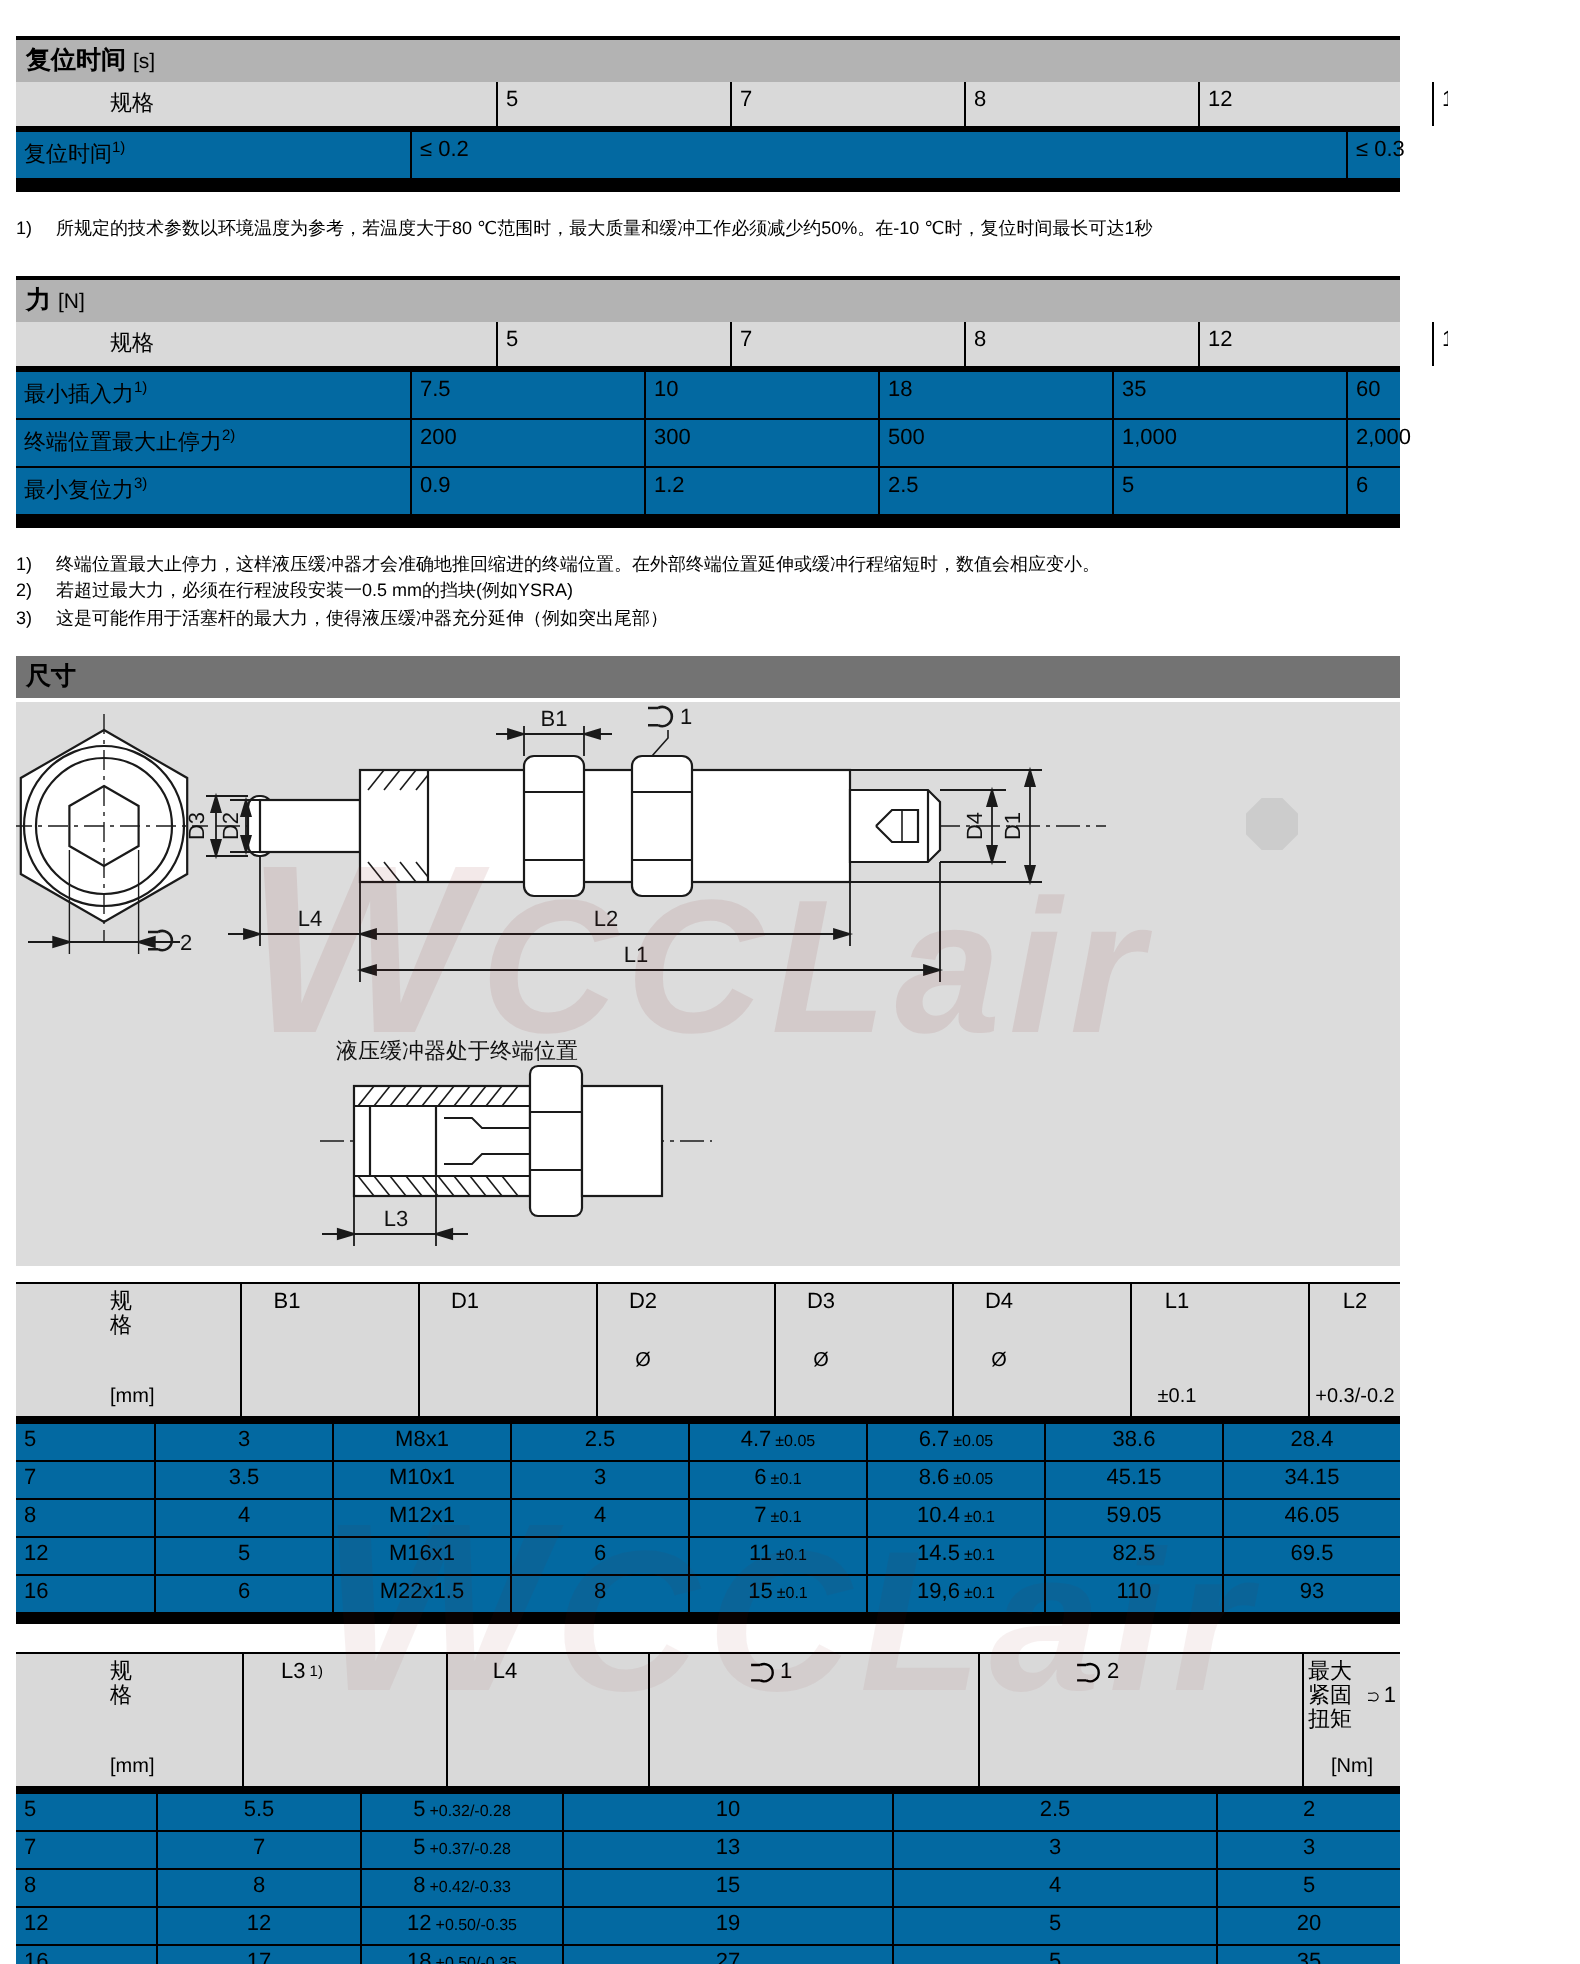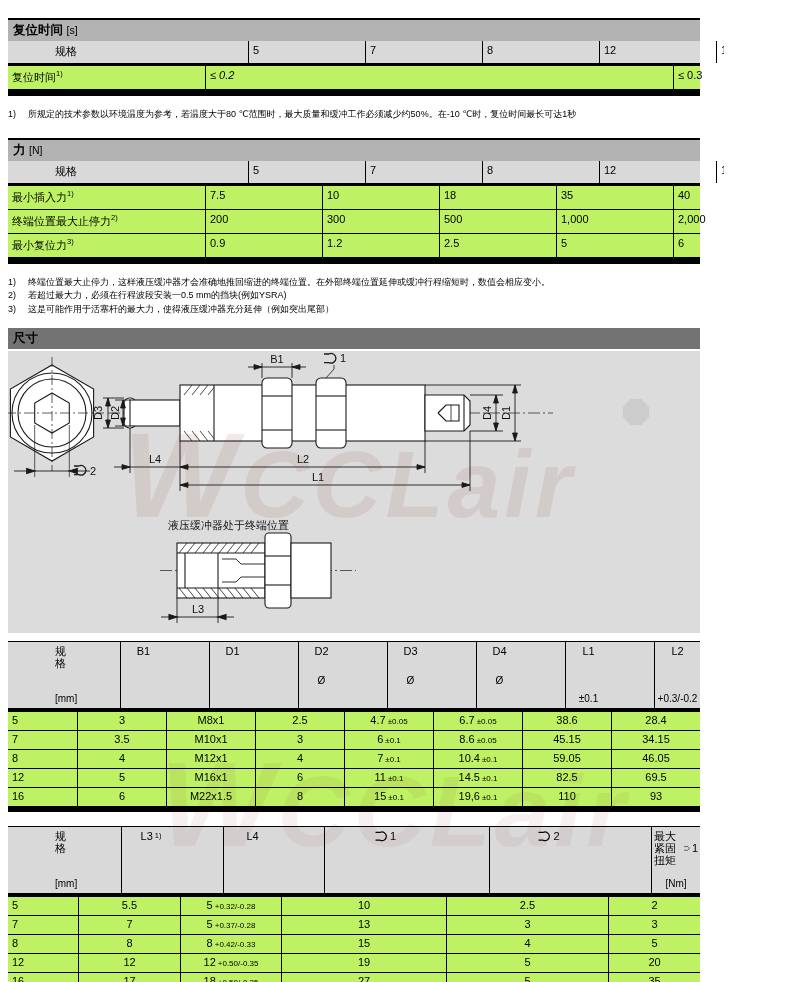--- a/index.html
+++ b/index.html
@@ -11,21 +11,21 @@
   .band{background:#b3b3b3;height:21px;line-height:21px;padding:0 5px;font-size:12.5px;font-weight:bold;}
   .band .unit{font-weight:normal;font-size:10.5px;}
   .secband{background:#737373;height:21px;line-height:21px;padding:0 5px;font-size:12.5px;font-weight:bold;margin-top:12px;}
   .thead{background:#d9d9d9;}
   .thead .hcell{font-size:11px;padding:3px 4px 2px 4px;border-left:1px solid #000;height:22px;box-sizing:border-box;margin-left:43px;}
   .thead .hcell.first{border-left:none;}
   .sep{height:3px;background:#000;}
   .sep4{height:4px;background:#000;}
   .bbar{height:7px;background:#000;}
   .bbar6{height:6px;background:#000;}
-  .trow{border-top:1px solid #000;background:#bef264;}
+  .trow{border-top:1px solid #000;background:#0369a1;}
   .tbody .trow:first-child{border-top:none;}
   .cell{font-size:11px;padding:3px 4px 2px 4px;border-left:1px solid #000;height:23px;box-sizing:border-box;white-space:nowrap;}
   .cell.first{border-left:none;}
   sup{font-size:7.5px;}
   .g-top{display:grid;grid-template-columns:197px 117px 117px 117px 117px 1fr;}
   .g-d1{display:grid;grid-template-columns:69px repeat(7,1fr);}
   .g-d2{display:grid;grid-template-columns:70px 102px 101px 165px 162px 1fr;}
   
   .dimtable{border-top:1px solid #000;margin-top:8px;}
   .dimtable .thead .hcell{height:66px;display:flex;flex-direction:column;justify-content:space-between;
@@ -70,21 +70,21 @@
         <div class="hcell">5</div>
         <div class="hcell">7</div>
         <div class="hcell">8</div>
         <div class="hcell">12</div>
         <div class="hcell">16</div>
       </div>
     <div class="sep"></div>
     <div class="tbody">
         <div class="trow g-top">
           <div class="cell first">复位时间<sup>1)</sup></div>
-          <div class="cell" style="grid-column: span 4; font-style: italic;">≤ 0.2</div>
+          <div class="cell" style="grid-column: span 4;">≤ 0.2</div>
           <div class="cell" style="grid-column: span 1;">≤ 0.3</div>
         </div>
       </div>
     <div class="bbar"></div>
   </section>
   <div class="fnotes" id="fn-reset">
       <div class="fnum">1)</div>
       <div class="ftxt">所规定的技术参数以环境温度为参考，若温度大于80 ℃范围时，最大质量和缓冲工作必须减少约50%。在-10 ℃时，复位时间最长可达1秒</div>
     </div>
 
@@ -102,21 +102,21 @@
         <div class="hcell">16</div>
       </div>
     <div class="sep"></div>
     <div class="tbody">
         <div class="trow g-top">
           <div class="cell first">最小插入力<sup>1)</sup></div>
           <div class="cell">7.5</div>
           <div class="cell">10</div>
           <div class="cell">18</div>
           <div class="cell">35</div>
-          <div class="cell">40</div>
+          <div class="cell">60</div>
         </div>
         <div class="trow g-top">
           <div class="cell first">终端位置最大止停力<sup>2)</sup></div>
           <div class="cell">200</div>
           <div class="cell">300</div>
           <div class="cell">500</div>
           <div class="cell">1,000</div>
           <div class="cell">2,000</div>
         </div>
         <div class="trow g-top">

